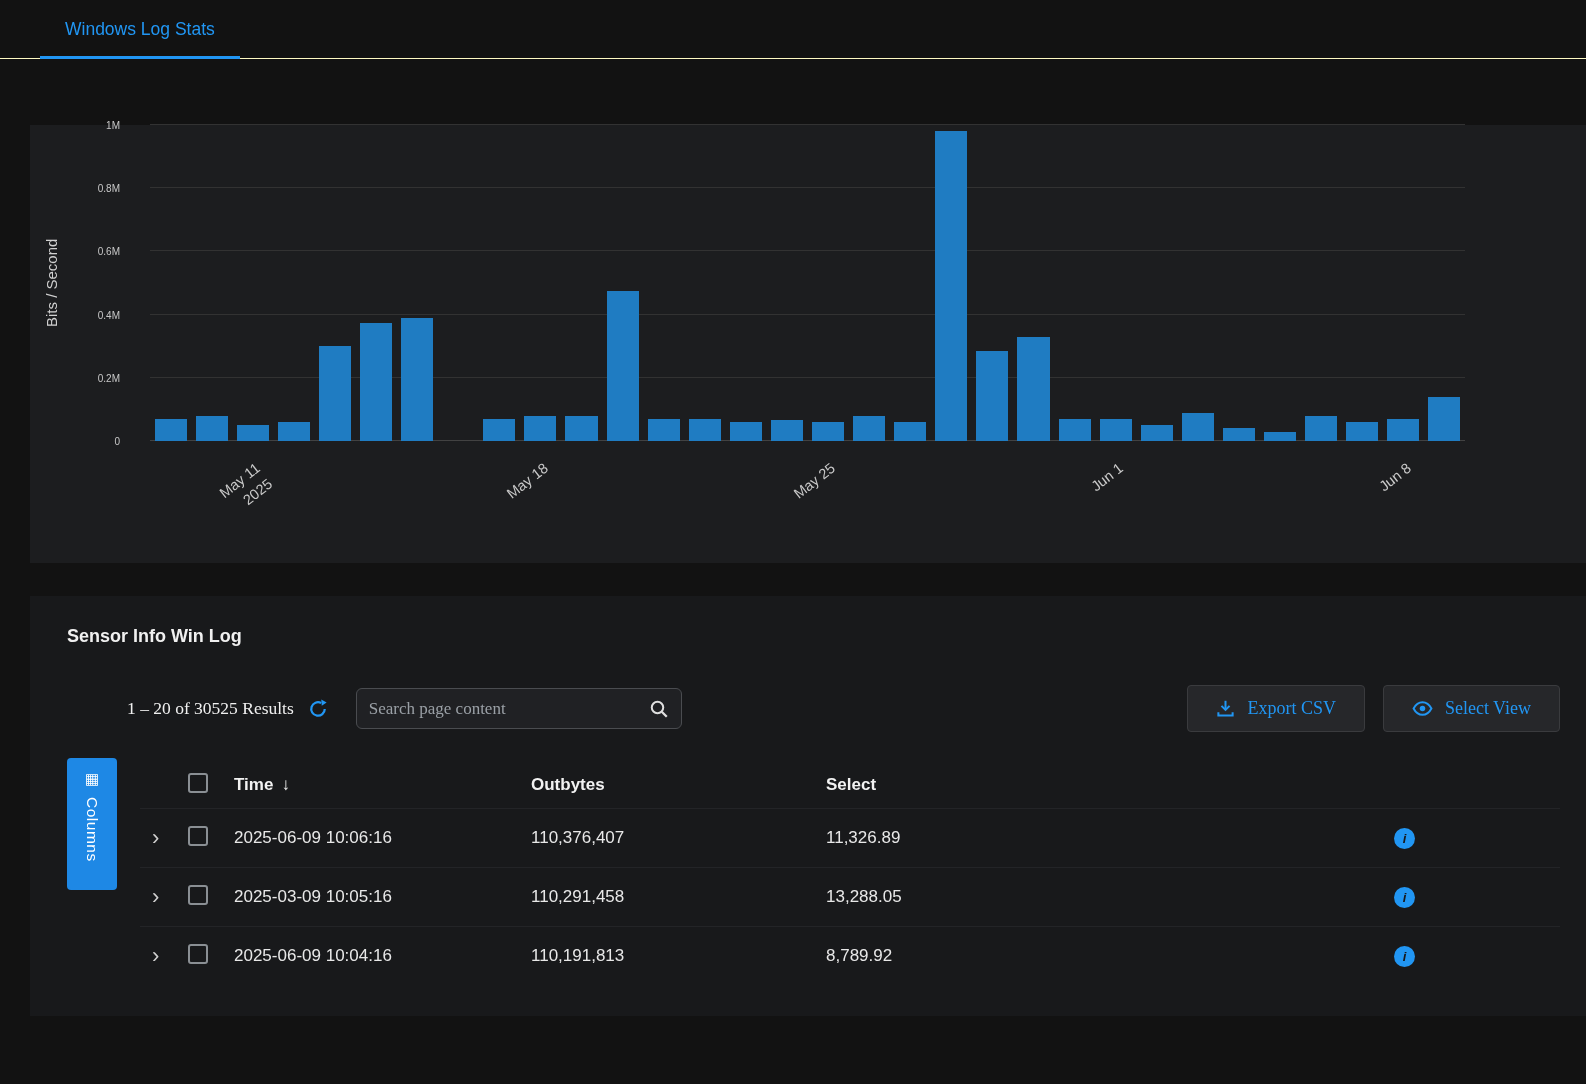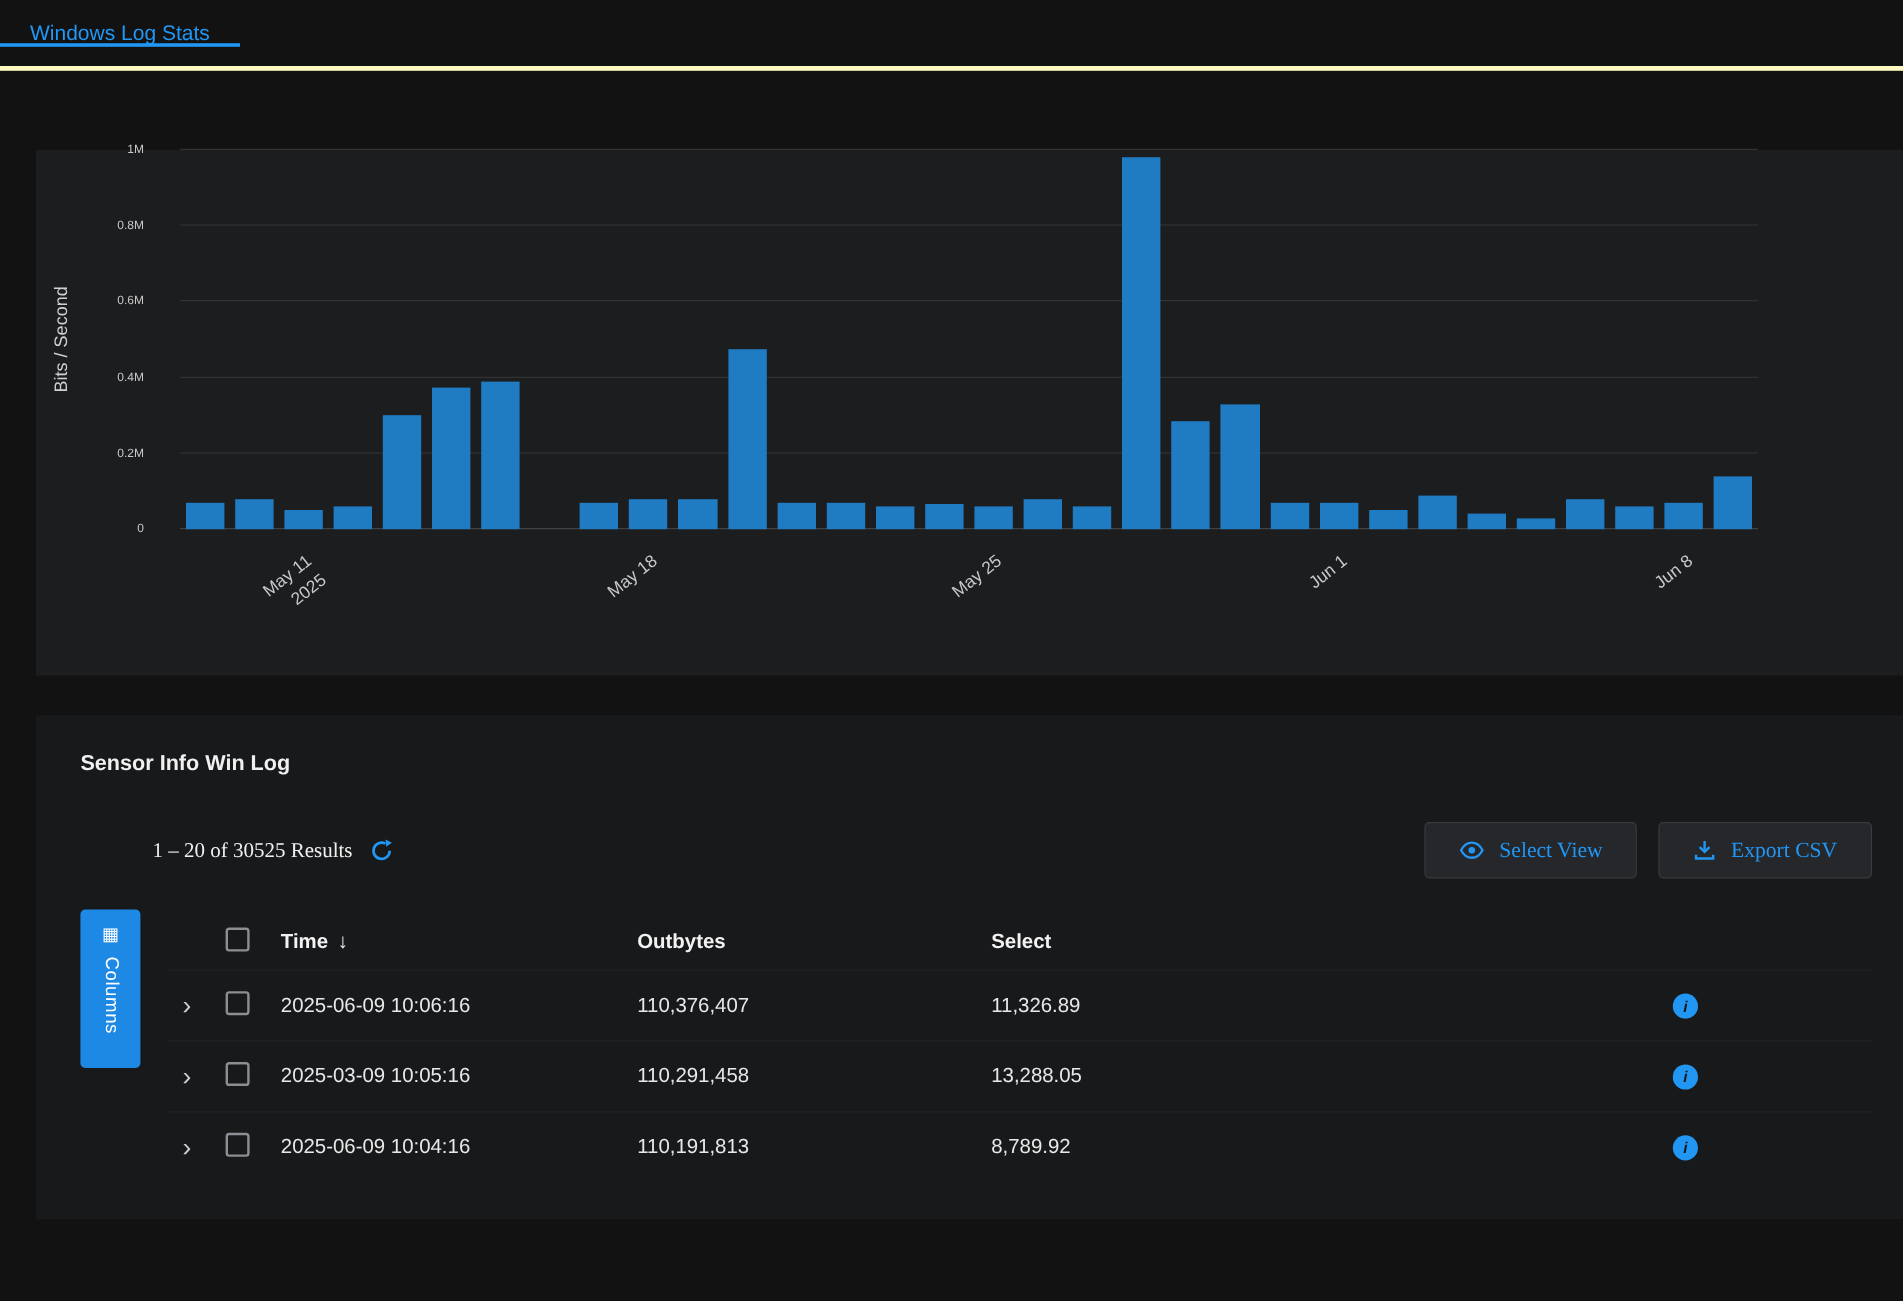--- a/index.html
+++ b/index.html
@@ -3,21 +3,21 @@
 <meta charset="utf-8">
 <style>
   * { margin:0; padding:0; box-sizing:border-box; }
   html,body {
     width:1586px; height:1084px; overflow:hidden;
     background:#121212; color:#e6e6e6;
     font-family:"Liberation Sans","DejaVu Sans",sans-serif;
   }
 
   
-  .tabbar { height:59px; display:flex; border-bottom:4px solid #fef9c3;align-items:center; }
+  .tabbar { height:59px; display:flex; padding-left:40px; border-bottom:1px solid #fef9c3; }
   .tab {
     position:relative; display:flex; align-items:center; padding:0 25px;
     color:#2196f3; font-size:17.5px; cursor:pointer;
   }
   .tab::after { content:""; position:absolute; left:0; right:0; bottom:-1px; height:3px; background:#2196f3; }
 
   
   .chart-panel { margin-left:30px; background:#1c1d1f; padding-bottom:26px; }
   .chart-title { font-size:25px; font-weight:400; color:#eaeaea; padding:50px 0 0 38px; letter-spacing:.2px; }
   .chart-grid { display:flex; height:316px; margin-top:66px; }
@@ -228,38 +228,45 @@
 
     <div class="toolbar">
       <span class="results">1 – 20 of 30525 Results</span>
       <button class="icon-btn">
         <svg width="20" height="20" viewBox="0 0 16 16">
           <path d="M13.4 8 A5.4 5.4 0 1 1 10.5 3.2" fill="none" stroke="#2196f3" stroke-width="1.8"></path>
           <path d="M10.6 0.4 L14.9 2.7 L11.0 5.3 Z" fill="#2196f3"></path>
         </svg>
       </button>
 
+      <div class="searchbox">
+        <input type="text" placeholder="Search page content" style="">
+        <svg width="20" height="20" viewBox="0 0 16 16">
+          <circle cx="6.8" cy="6.8" r="4.6" fill="none" stroke="#e0e0e0" stroke-width="1.6"></circle>
+          <line x1="10.2" y1="10.2" x2="14.2" y2="14.2" stroke="#e0e0e0" stroke-width="1.8"></line>
+        </svg>
+      </div>
 
       <div class="spacer"></div>
-
-      <button class="btn">
-        <svg width="21" height="21" viewBox="0 0 16 16">
-          <path d="M1.2 8 C2.8 4.9 5.2 3.2 8 3.2 S13.2 4.9 14.8 8 C13.2 11.1 10.8 12.8 8 12.8 S2.8 11.1 1.2 8 Z" fill="none" stroke="#2196f3" stroke-width="1.5"></path>
-          <circle cx="8" cy="8" r="2.1" fill="#2196f3"></circle>
-        </svg>
-        <span>Select View</span>
-      </button>
 
       <button class="btn">
         <svg width="19" height="19" viewBox="0 0 16 16">
           <path d="M8 1.5 v7.5" stroke="#2196f3" stroke-width="1.7" fill="none"></path>
           <path d="M4.6 5.8 L8 9.2 L11.4 5.8" stroke="#2196f3" stroke-width="1.7" fill="none"></path>
           <path d="M2 11.2 v2.6 h12 v-2.6" stroke="#2196f3" stroke-width="1.7" fill="none"></path>
         </svg>
         <span>Export CSV</span>
+      </button>
+
+      <button class="btn">
+        <svg width="21" height="21" viewBox="0 0 16 16">
+          <path d="M1.2 8 C2.8 4.9 5.2 3.2 8 3.2 S13.2 4.9 14.8 8 C13.2 11.1 10.8 12.8 8 12.8 S2.8 11.1 1.2 8 Z" fill="none" stroke="#2196f3" stroke-width="1.5"></path>
+          <circle cx="8" cy="8" r="2.1" fill="#2196f3"></circle>
+        </svg>
+        <span>Select View</span>
       </button>
     </div>
 
     <button class="columns-btn">
       <span class="grid-glyph">▦</span>
       <span class="vtext">Columns</span>
     </button>
 
     <div class="table">
       <div class="thead">

